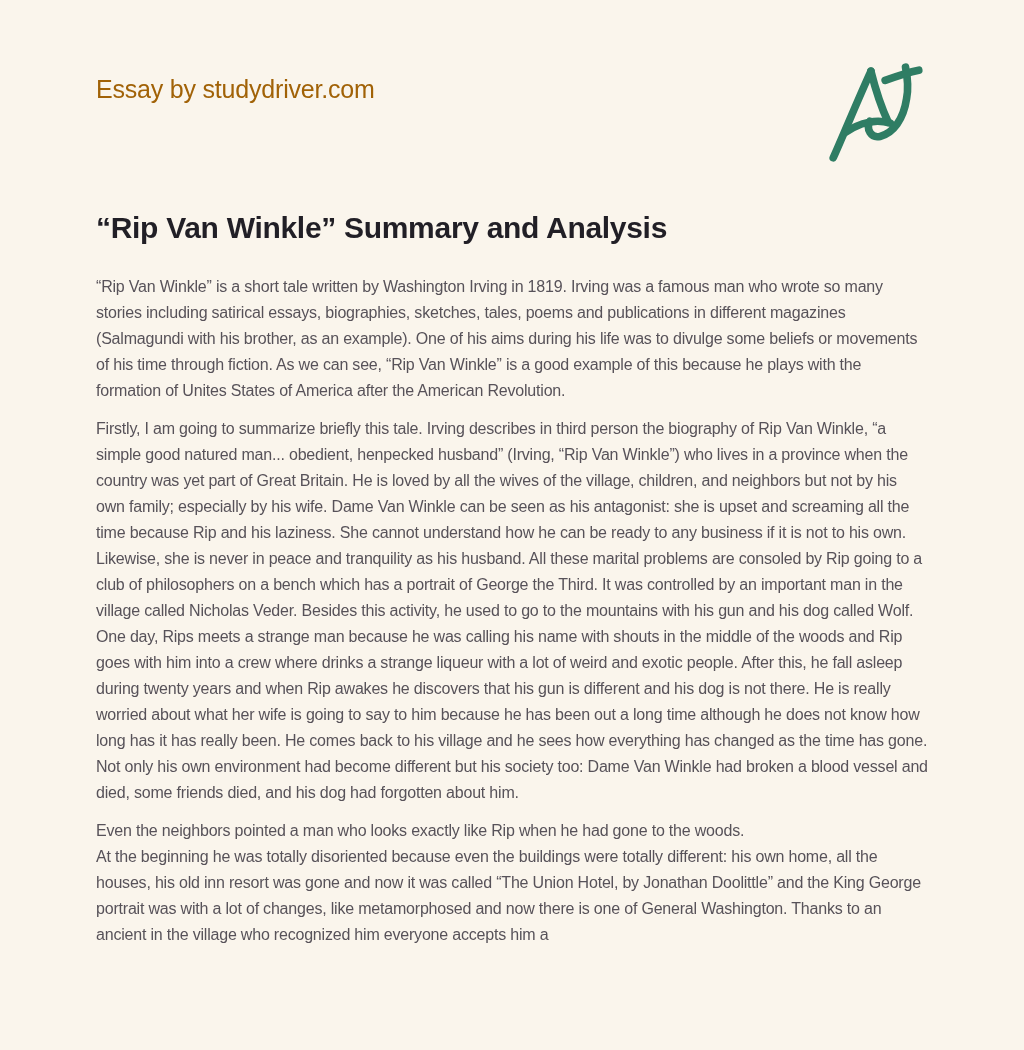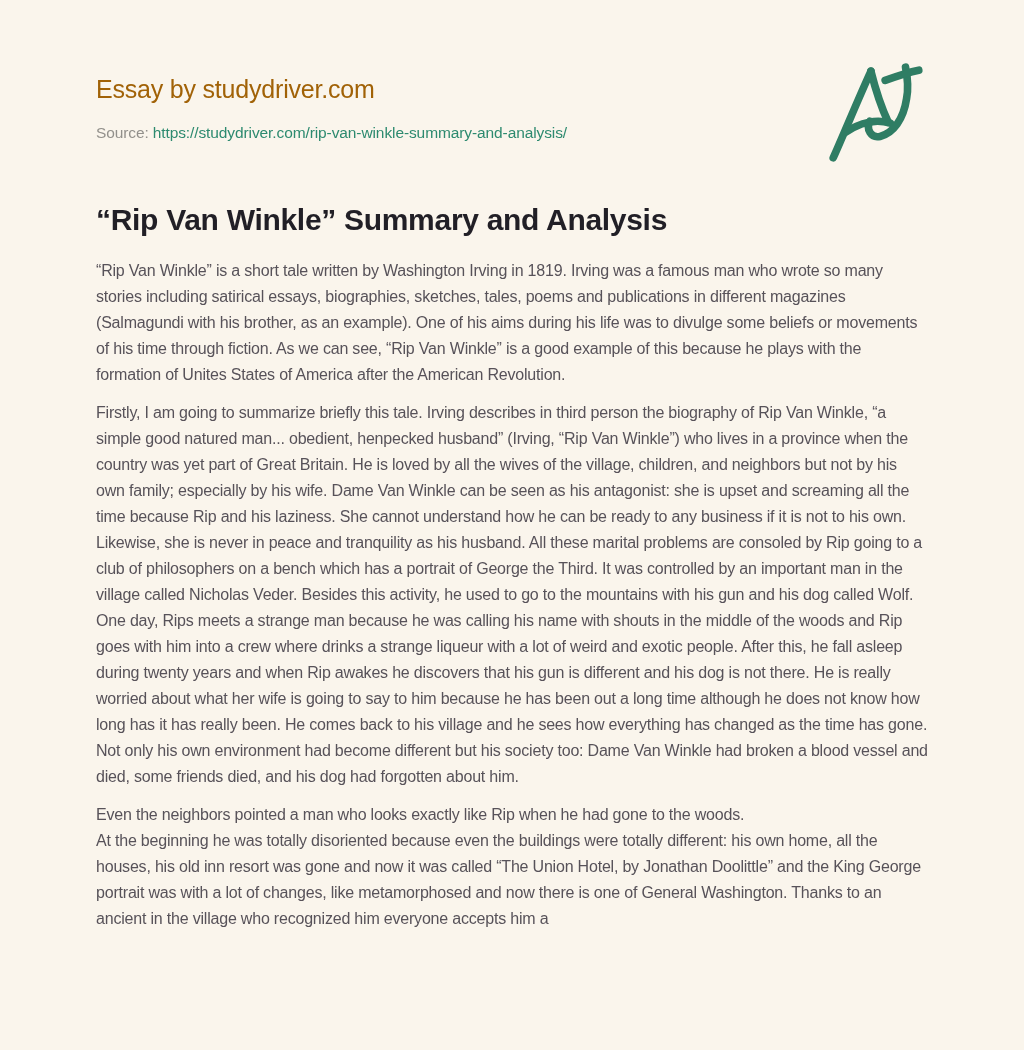--- a/index.html
+++ b/index.html
@@ -37,29 +37,29 @@
     cursor: pointer;
   }
   .logo {
     position: absolute;
     left: 820px;
     top: 58px;
     width: 112px;
     height: 110px;
   }
   .essay-title {
-    margin-top: 60px;
+    margin-top: 106px;
     font-size: 30px;
     font-weight: 700;
     color: #211f26;
     letter-spacing: -0.3px;
     line-height: 36px;
   }
   .essay-text {
-    margin-top: 20px;
+    margin-top: 28px;
   }
   .essay-text p {
     font-size: 16px;
     line-height: 26px;
     color: #575259;
     letter-spacing: -0.2px;
     margin-bottom: 12px;
     text-align: left;
   }
   .essay-text p.multiline {
@@ -78,23 +78,20 @@
       <path d="M 25 73 C 40 63 56 60 69 64"></path>
       <path d="M 84 9 C 86 19 87 30 85 40 C 82 60 72 74 59 77 C 50 79 45 70 49 62"></path>
       <path d="M 64 22 C 75 18 87 14 97 12"></path>
     </g>
   </svg>
 
   <div class="content">
 
     <header>
       <h1 class="byline">Essay by studydriver.com</h1>
-      <div class="source-line">
-        <span>Source:</span><a href="#" class="source-link">https://studydriver.com/rip-van-winkle-summary-and-analysis/</a>
-      </div>
     </header>
 
     <main>
       <h2 class="essay-title">“Rip Van Winkle” Summary and Analysis</h2>
       <div class="essay-text">
         <p>“Rip Van Winkle” is a short tale written by Washington Irving in 1819. Irving was a famous man who wrote so many stories including satirical essays, biographies, sketches, tales, poems and publications in different magazines (Salmagundi with his brother, as an example). One of his aims during his life was to divulge some beliefs or movements of his time through fiction. As we can see, “Rip Van Winkle” is a good example of this because he plays with the formation of Unites States of America after the American Revolution.</p>
         <p>Firstly, I am going to summarize briefly this tale. Irving describes in third person the biography of Rip Van Winkle, “a simple good natured man... obedient, henpecked husband” (Irving, “Rip Van Winkle”) who lives in a province when the country was yet part of Great Britain. He is loved by all the wives of the village, children, and neighbors but not by his own family; especially by his wife. Dame Van Winkle can be seen as his antagonist: she is upset and screaming all the time because Rip and his laziness. She cannot understand how he can be ready to any business if it is not to his own. Likewise, she is never in peace and tranquility as his husband. All these marital problems are consoled by Rip going to a club of philosophers on a bench which has a portrait of George the Third. It was controlled by an important man in the village called Nicholas Veder. Besides this activity, he used to go to the mountains with his gun and his dog called Wolf. One day, Rips meets a strange man because he was calling his name with shouts in the middle of the woods and Rip goes with him into a crew where drinks a strange liqueur with a lot of weird and exotic people. After this, he fall asleep during twenty years and when Rip awakes he discovers that his gun is different and his dog is not there. He is really worried about what her wife is going to say to him because he has been out a long time although he does not know how long has it has really been. He comes back to his village and he sees how everything has changed as the time has gone. Not only his own environment had become different but his society too: Dame Van Winkle had broken a blood vessel and died, some friends died, and his dog had forgotten about him.</p>
         <p class="multiline">Even the neighbors pointed a man who looks exactly like Rip when he had gone to the woods.
 At the beginning he was totally disoriented because even the buildings were totally different: his own home, all the houses, his old inn resort was gone and now it was called “The Union Hotel, by Jonathan Doolittle” and the King George portrait was with a lot of changes, like metamorphosed and now there is one of General Washington. Thanks to an ancient in the village who recognized him everyone accepts him a</p>
       </div>

